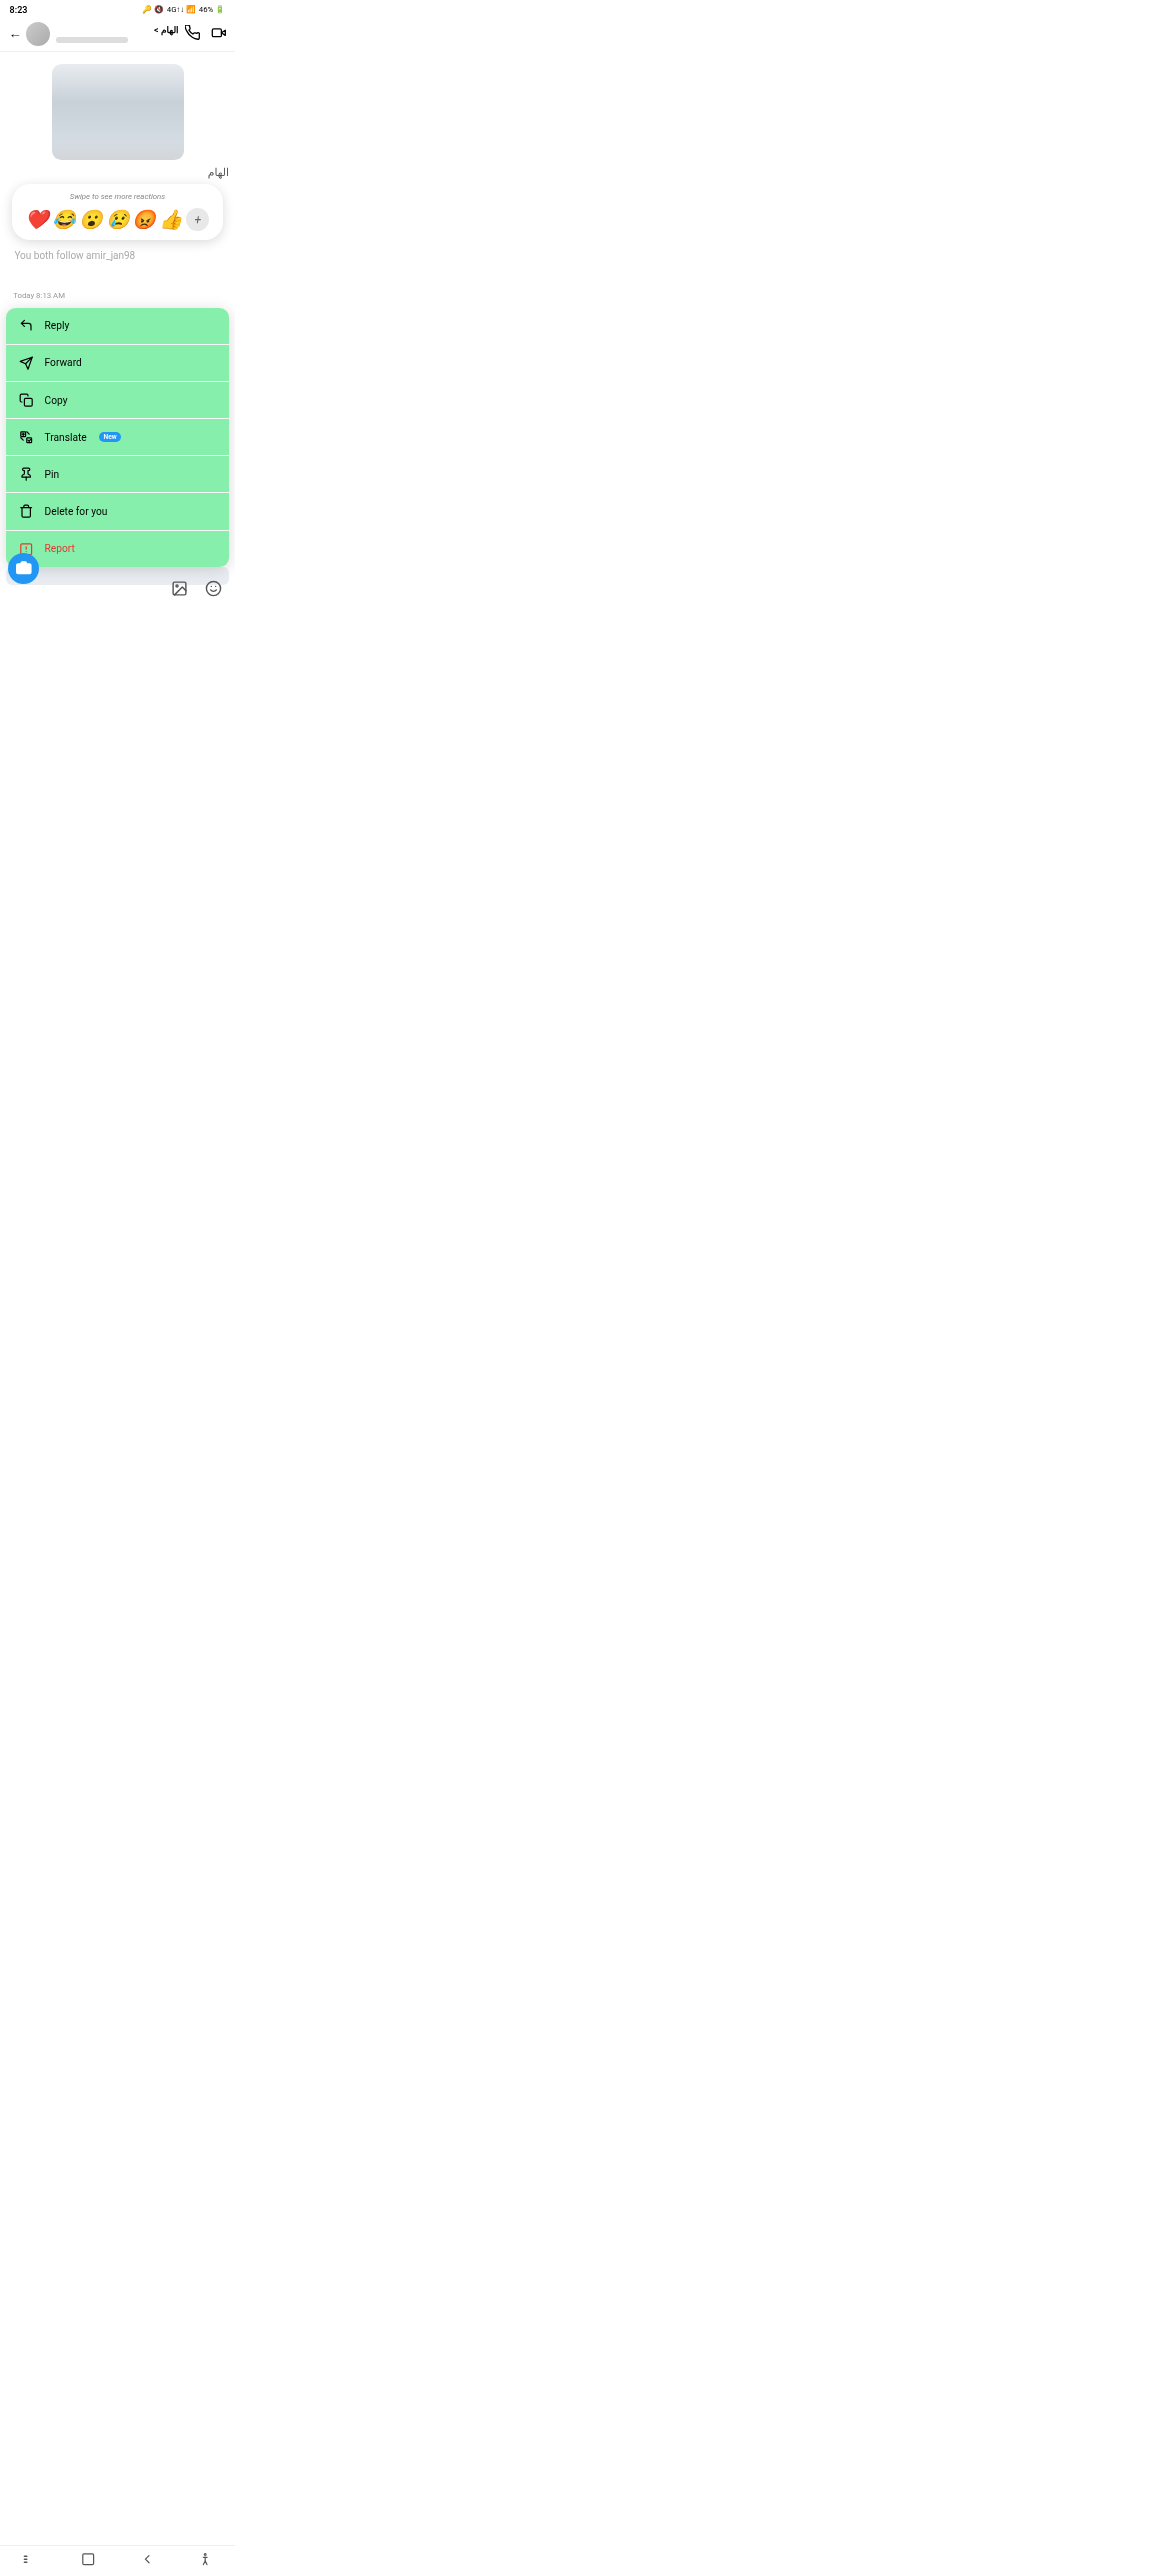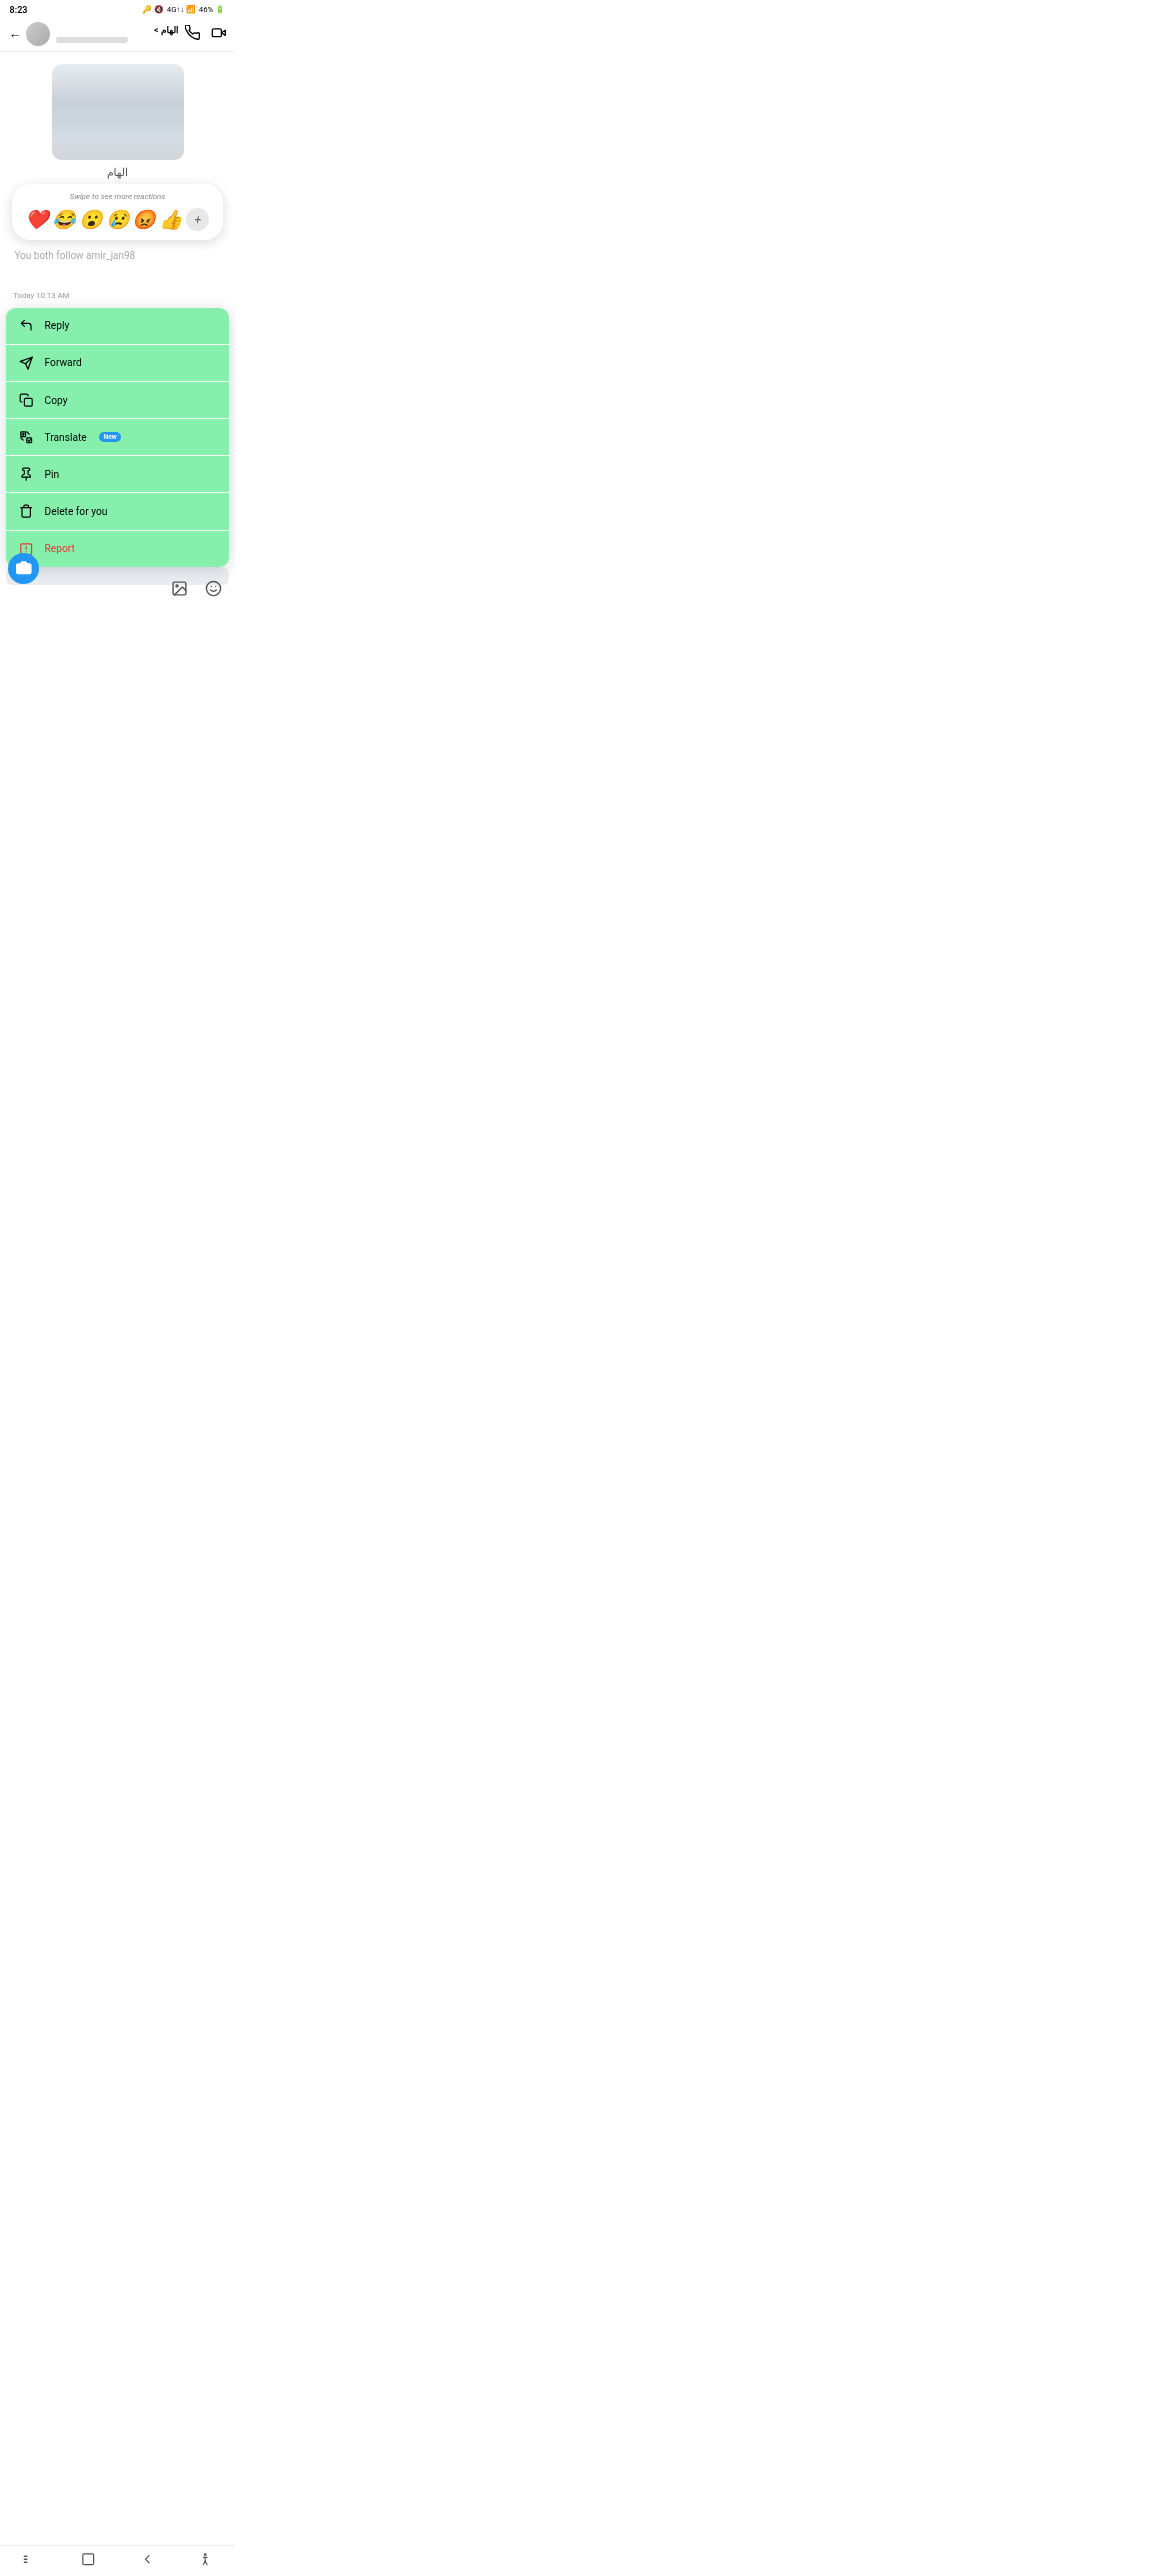--- a/index.html
+++ b/index.html
@@ -129,21 +129,21 @@
       position: absolute;
       bottom: 0;
       left: 0;
       right: 0;
       height: 24px;
       background: linear-gradient(transparent, rgba(200,200,200,0.6));
     }
 
     
     .important-label {
-      text-align: center;
+      text-align: right;
       font-size: 10.8px;
       color: #555;
       margin: 4.8px 0;
       direction: rtl;
     }
 
     
     .reactions-container {
       background: #fff;
       border-radius: 18px;
@@ -399,21 +399,21 @@
     </div>
   </div>
 
   <div class="chat-background">
     <div class="chat-bg-text">You both follow amir_jan98</div>
   </div>
 </div>
 
 <div class="context-menu-overlay">
 
-  <div class="timestamp">Today 10:13 AM</div>
+  <div class="timestamp">Today 8:13 AM</div>
 
   <div class="context-menu">
 
     <div class="menu-item">
       <div class="menu-icon">
         <svg viewBox="0 0 24 24" fill="none" stroke="#000" stroke-width="2" stroke-linecap="round" stroke-linejoin="round">
           <polyline points="9 14 4 9 9 4"></polyline>
           <path d="M20 20v-7a4 4 0 00-4-4H4"></path>
         </svg>
       </div>

